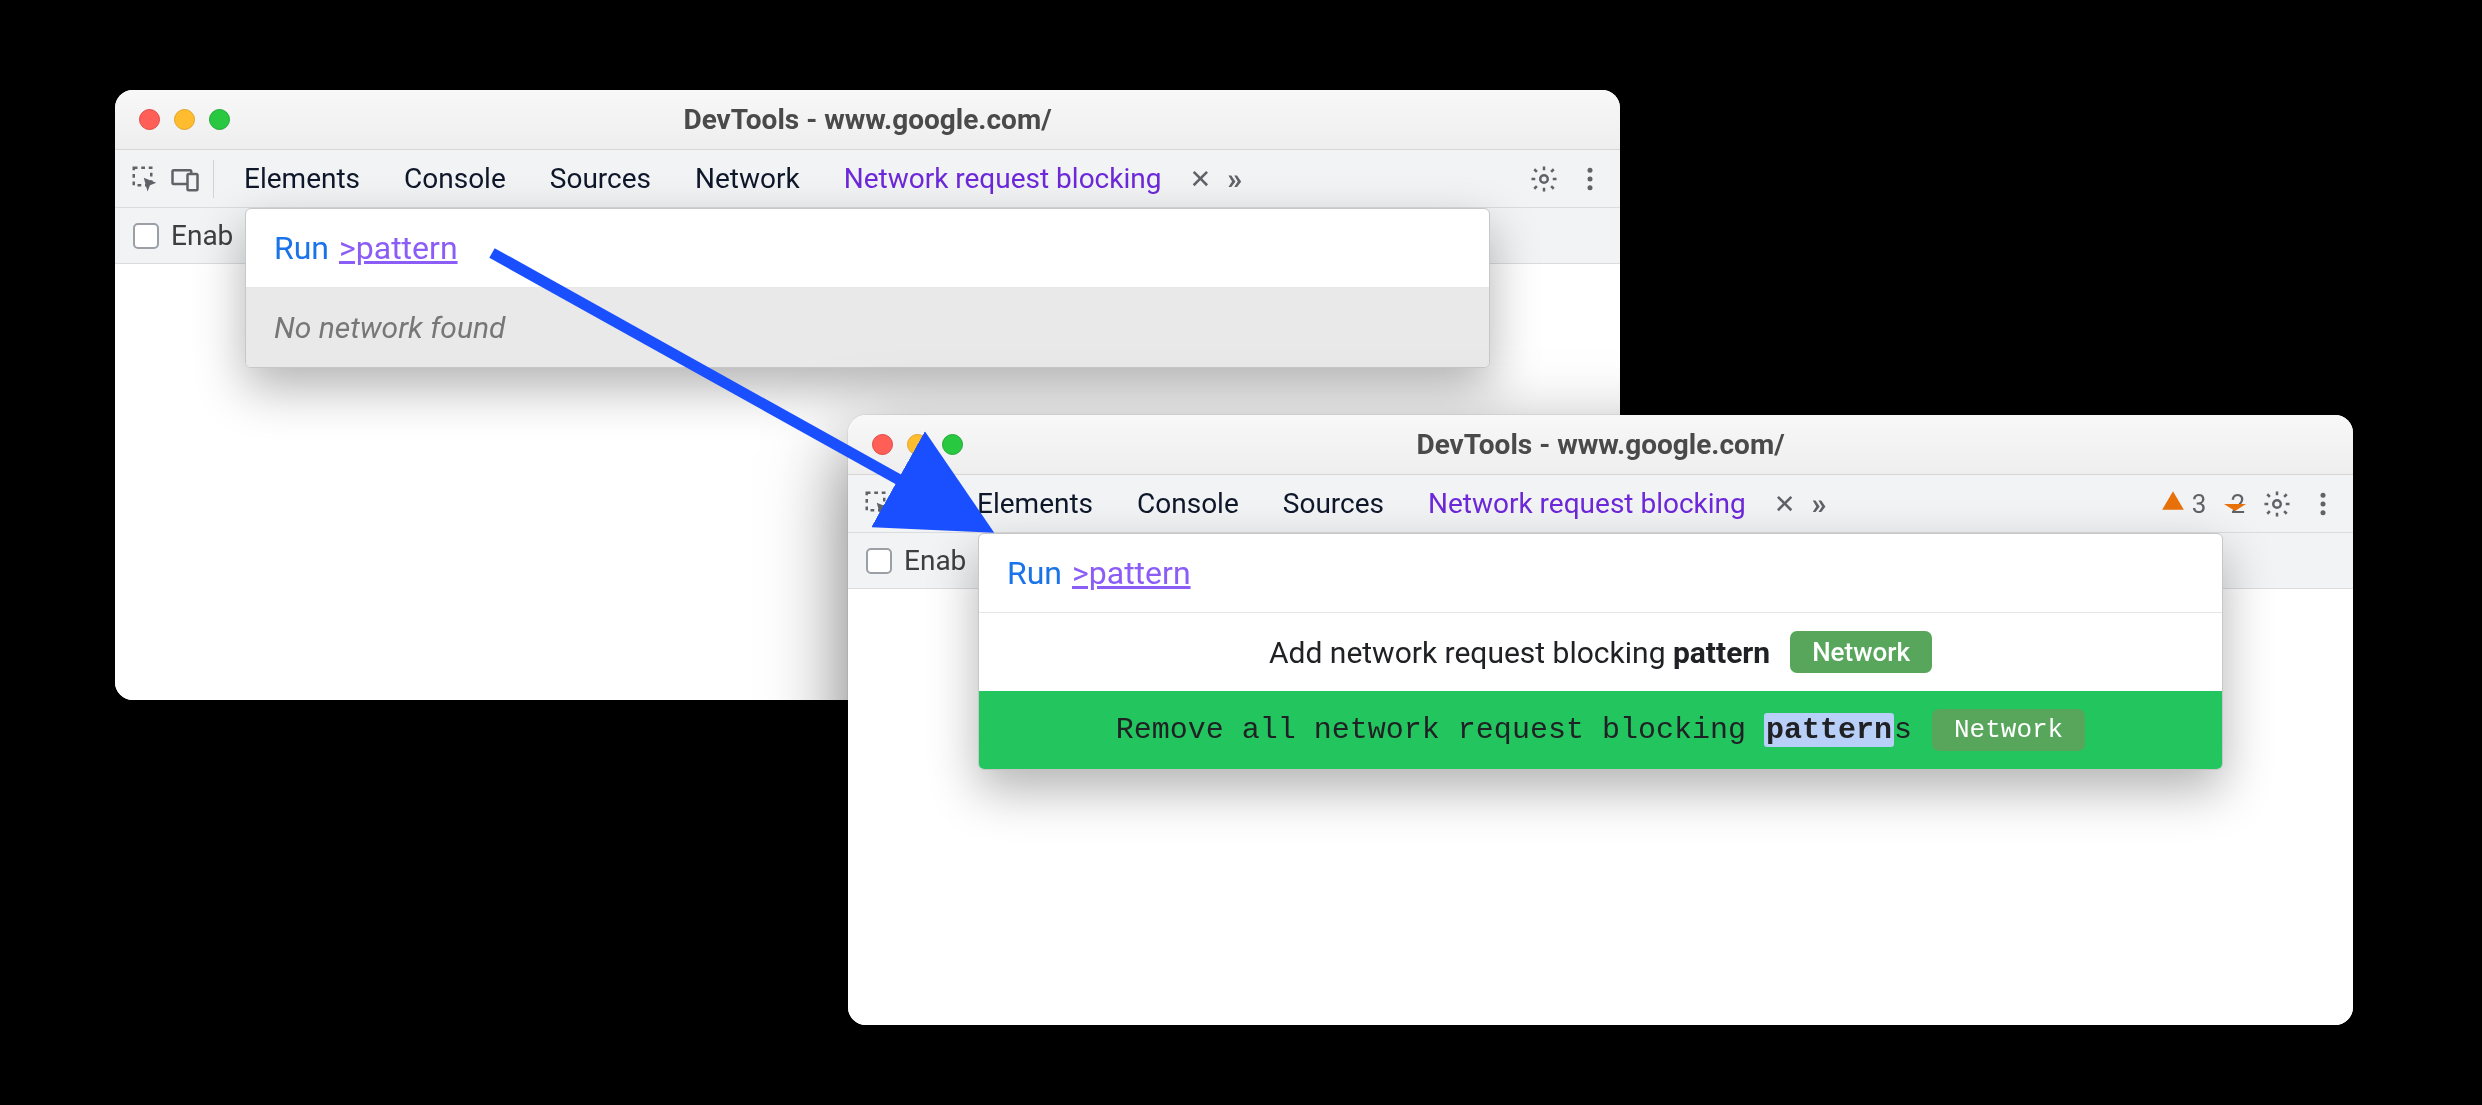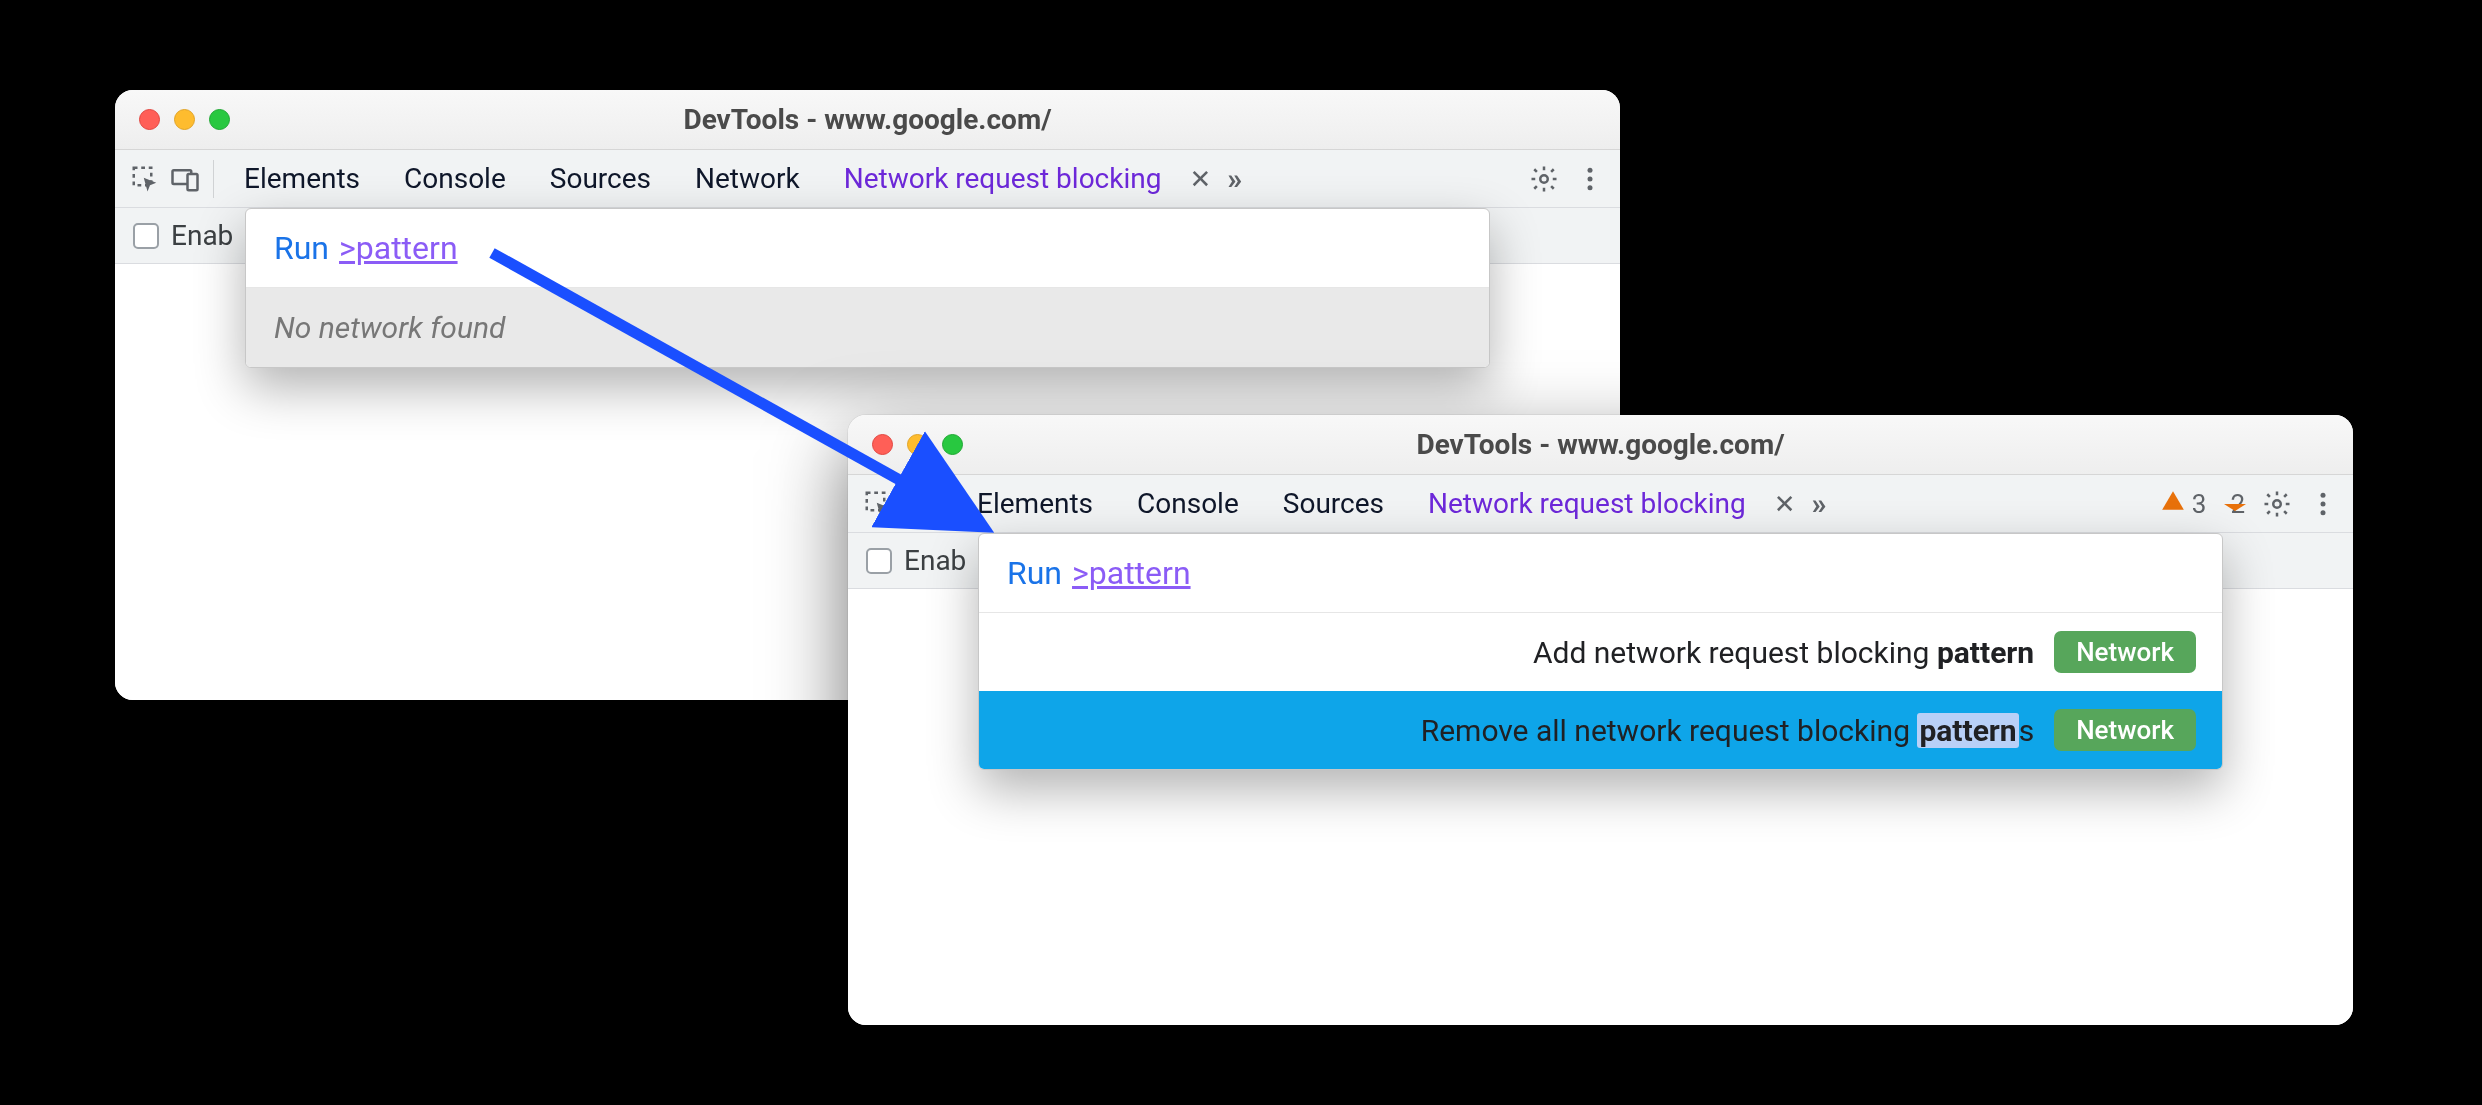--- a/index.html
+++ b/index.html
@@ -59,22 +59,22 @@
     border:1px solid #c7c7c7;
     border-radius:6px;
     box-shadow:0 20px 50px rgba(0,0,0,.3);
     overflow:hidden;
   }
   .pal-search{padding:20px 28px;font-size:32px;display:flex;align-items:baseline;}
   .run{color:#1a73e8;font-weight:400;margin-right:10px;}
   .query{color:#8b5cf6;text-decoration:underline;}
   .pal-divider{height:1px;background:#e6e6e6;}
   .pal-empty{background:#e9e9e9;color:#777;font-style:italic;font-size:30px;padding:22px 28px;}
-  .pal-item{display:flex;align-items:center;justify-content:flex-end;padding:18px 26px;font-size:30px;color:#202124;cursor:pointer;gap:20px;}
-  .pal-item.sel{background:#0ea5e9;}
+  .pal-item{display:flex;align-items:center;justify-content:center;padding:18px 26px;font-size:30px;color:#202124;cursor:pointer;gap:20px;}
+  .pal-item.sel{background:#22c55e;font-family:Liberation Mono, monospace;}
   .match{font-weight:700;}
   .match.hl{background:#b8d0f7;padding:0 2px;border-radius:3px;}
   .cat{background:#57a65b;color:#fff;font-size:26px;padding:6px 22px;border-radius:7px;font-weight:500;}
   svg.ico-svg{width:30px;height:30px;stroke:#5f6368;stroke-width:2;fill:none;}
   .arrow-annot{position:absolute;pointer-events:none;}
 </style>
 </head>
 <body>
 
 <div class="window" style="left:115px; top:90px; width:1505px; height:610px;">

